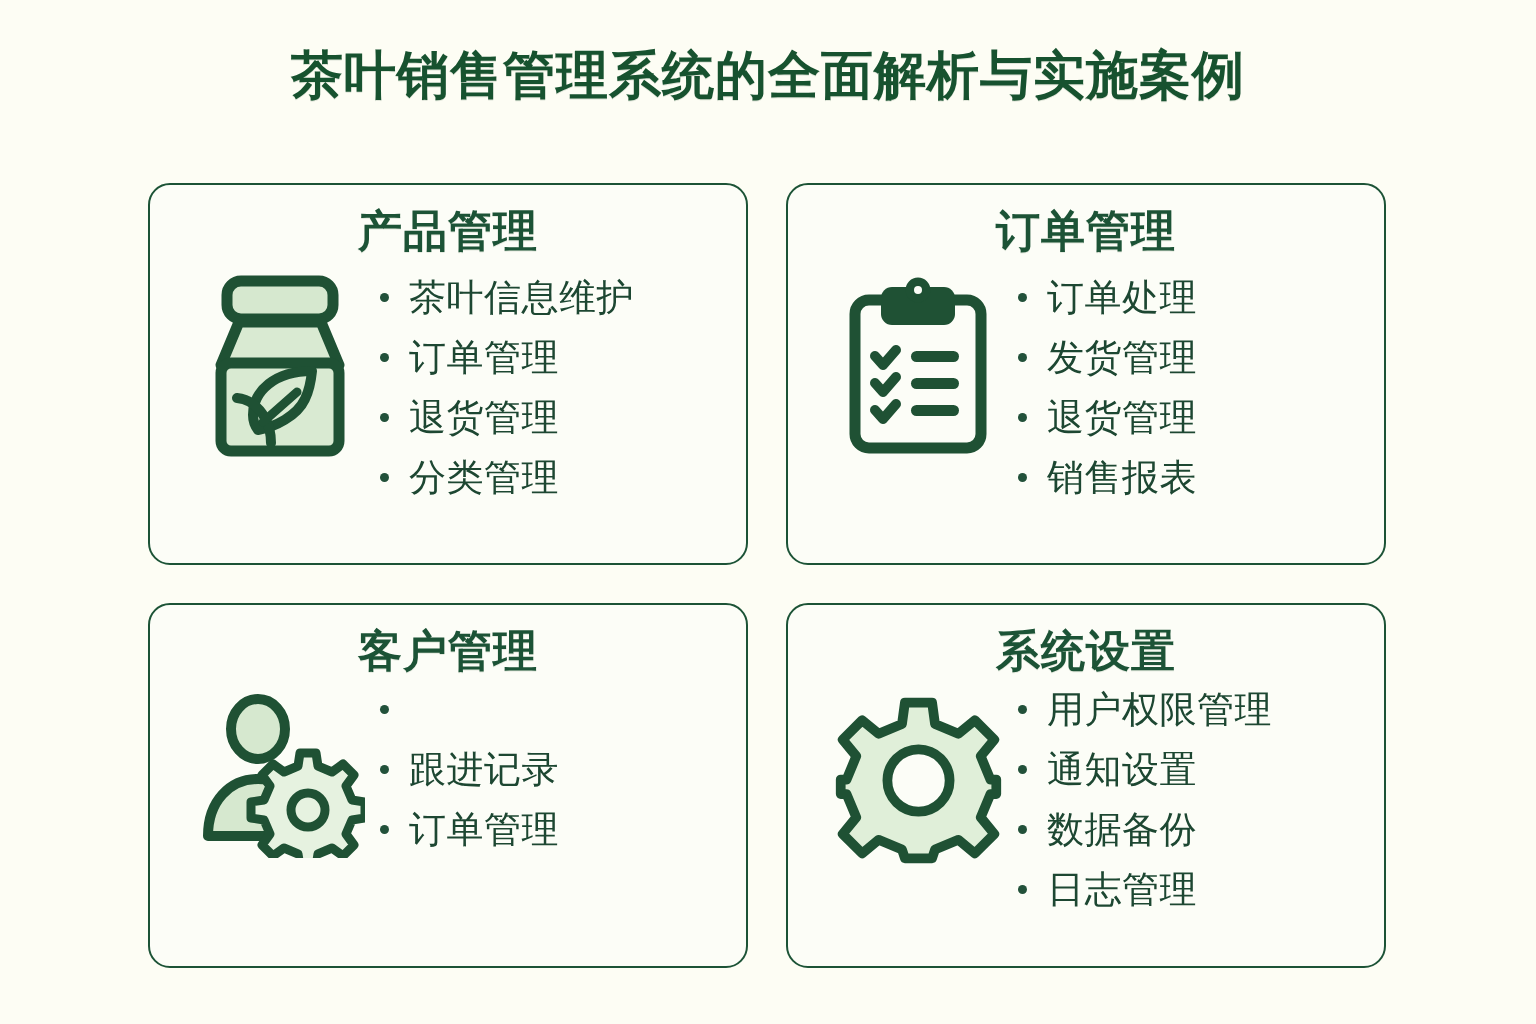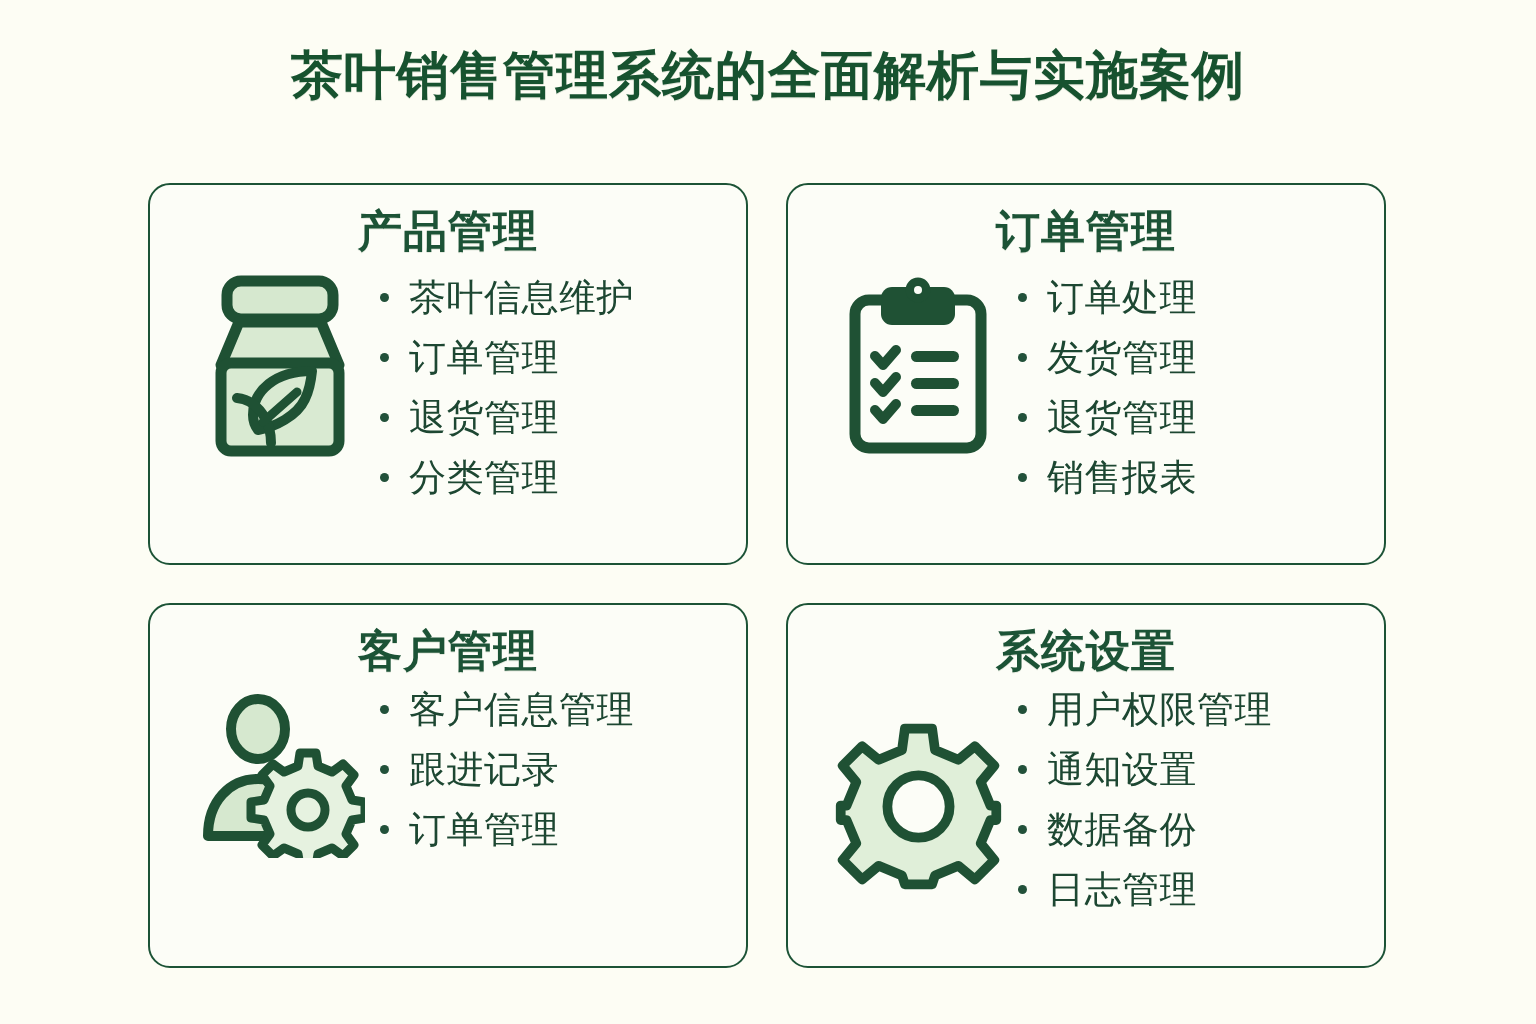--- a/index.html
+++ b/index.html
@@ -99,21 +99,21 @@
     width: 9px;
     height: 9px;
     border-radius: 50%;
     background: #22513a;
     margin-right: 20px;
     flex: 0 0 auto;
   }
   .card-2 .feature-list li,
   .card-4 .feature-list li { font-size: 37px; }
   .card-3 .card-body { margin-top: 4px; }
-  .card-4 .card-body { margin-top: 4px; align-items: center; }
+  .card-4 .card-body { margin-top: 4px; }
   .card-3 .icon-wrap, .card-4 .icon-wrap { padding-top: 14px; }
   svg { display: block; }
 </style>
 </head>
 <body>
 
 <div class="page">
 
   <div class="page-title">茶叶销售管理系统的全面解析与实施案例</div>
 
@@ -213,21 +213,20 @@
 
             <g transform="translate(113,108)">
               <path fill="#e6f2e0" stroke="#1f5134" stroke-width="9" stroke-linejoin="round" d="M -8 -48 L 8 -48 L 10 -35 L 24 -29 L 35 -37 L 46 -26 L 38 -15 L 44 -1 L 57 1 L 57 17 L 44 19 L 38 33 L 46 44 L 35 55 L 24 47 L 10 53 L 8 66 L -8 66 L -10 53 L -24 47 L -35 55 L -46 44 L -38 33 L -44 19 L -57 17 L -57 1 L -44 -1 L -38 -15 L -46 -26 L -35 -37 L -24 -29 L -10 -35 Z"></path>
               <circle cx="0" cy="9" r="17" fill="#e6f2e0" stroke="#1f5134" stroke-width="9"></circle>
             </g>
           </svg>
         </div>
         <ul class="feature-list">
           <li>
               <span class="bullet"></span>
-              <span>客户信息管理</span>
             </li>
           <li>
               <span class="bullet"></span>
               <span>跟进记录</span>
             </li>
           <li>
               <span class="bullet"></span>
               <span>订单管理</span>
             </li>
         </ul>

